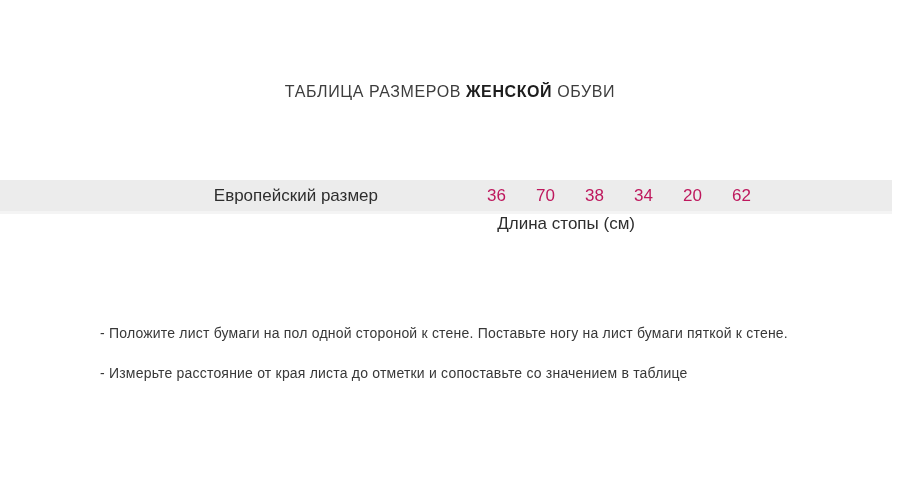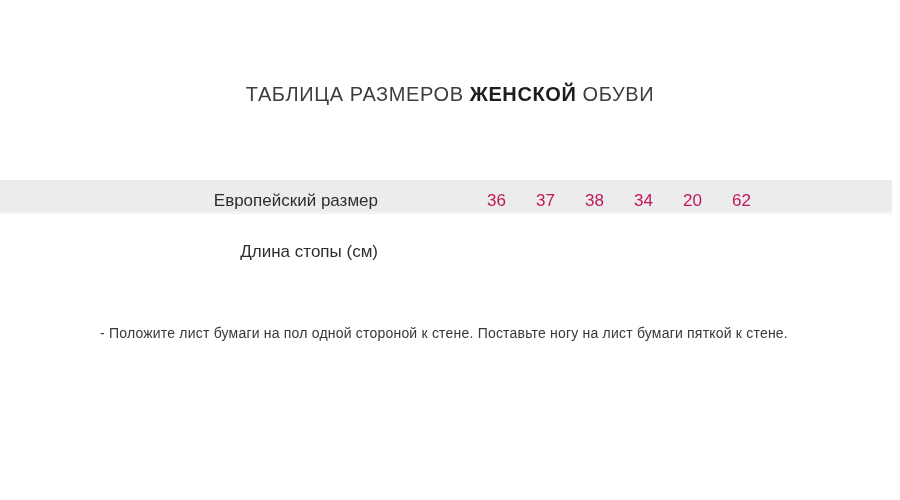--- a/index.html
+++ b/index.html
@@ -10,47 +10,48 @@
     font-family: "Liberation Sans", "DejaVu Sans", sans-serif;
     color: #333333;
     overflow: hidden;
   }
   .page-title {
     position: absolute;
     top: 83px;
     left: 0;
     right: 0;
     text-align: center;
-    font-size: 20px;
+    font-size: 16px;
     font-weight: 400;
     letter-spacing: 0.6px;
     color: #3d3d3d;
   }
   .page-title .hl {
     font-weight: 700;
     color: #1d1d1d;
   }
   .size-row {
     position: absolute;
     left: 0;
     right: 8px;
     display: flex;
-    align-items: flex-end;
+    align-items: center;
     gap: 32px;
   }
   .size-row.banded {
     top: 180px;
     height: 34px;
     background: #ececec;
     border-bottom: 3px solid #f4f4f4;
   }
   .size-row.plain {
     top: 214px;
     height: 48px;
     background: #ffffff;
+    flex-direction: column;
   }
   .row-label {
     width: 378px;
     text-align: right;
     font-size: 17px;
     color: #2e2e2e;
     flex: 0 0 auto;
   }
   .row-spacer {
     width: 30px;
@@ -86,30 +87,31 @@
 
 <div>
 
   <h1 class="page-title"><span>ТАБЛИЦА РАЗМЕРОВ </span><span class="hl">ЖЕНСКОЙ</span><span> ОБУВИ</span></h1>
 
   <div class="size-row banded">
     <div class="row-label">Европейский размер</div>
     <div class="row-spacer"></div>
     <div class="row-values">
       <div class="cell">36</div>
-      <div class="cell">37</div>
+      <div class="cell">70</div>
       <div class="cell">38</div>
       <div class="cell">34</div>
       <div class="cell">20</div>
       <div class="cell">62</div>
     </div>
   </div>
 
   <div class="size-row plain">
     <div class="row-label">Длина стопы (см)</div>
     <div class="row-spacer"></div>
   </div>
 
   <div class="instructions">
     <p>- Положите лист бумаги на пол одной стороной к стене. Поставьте ногу на лист бумаги пяткой к стене.</p>
+    <p>- Измерьте расстояние от края листа до отметки и сопоставьте со значением в таблице</p>
   </div>
 
 </div>
 
 </body></html>

